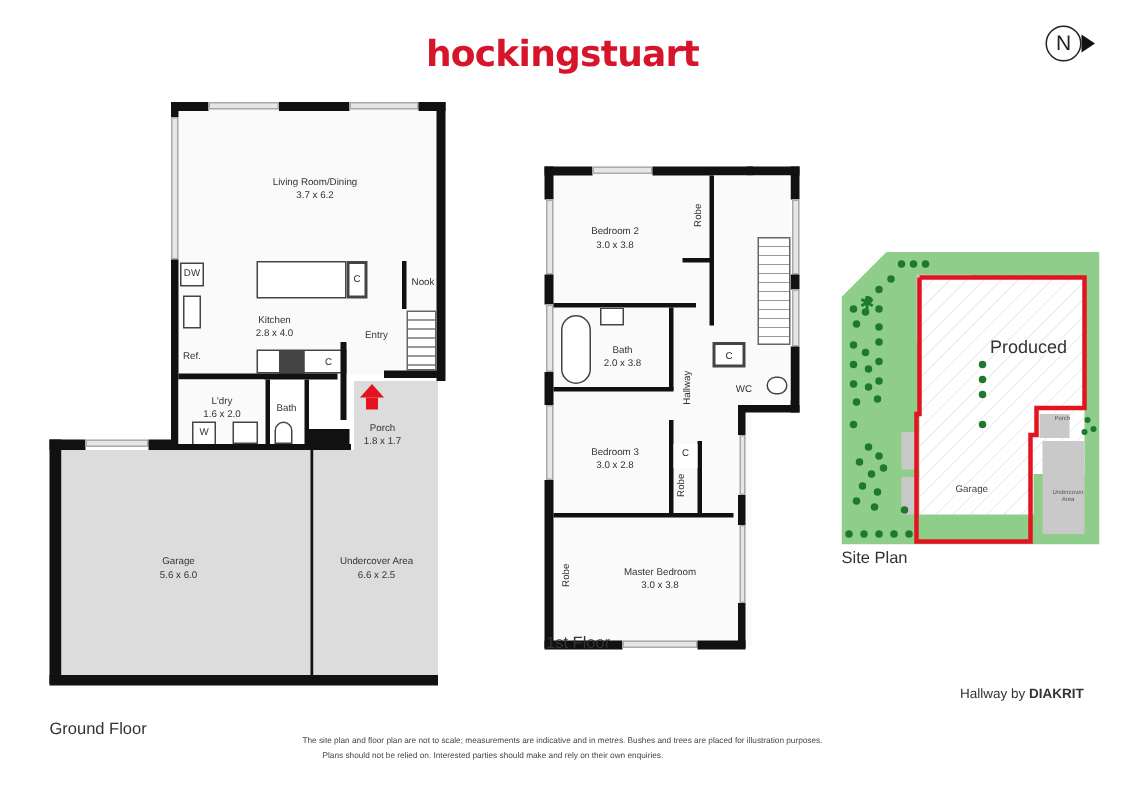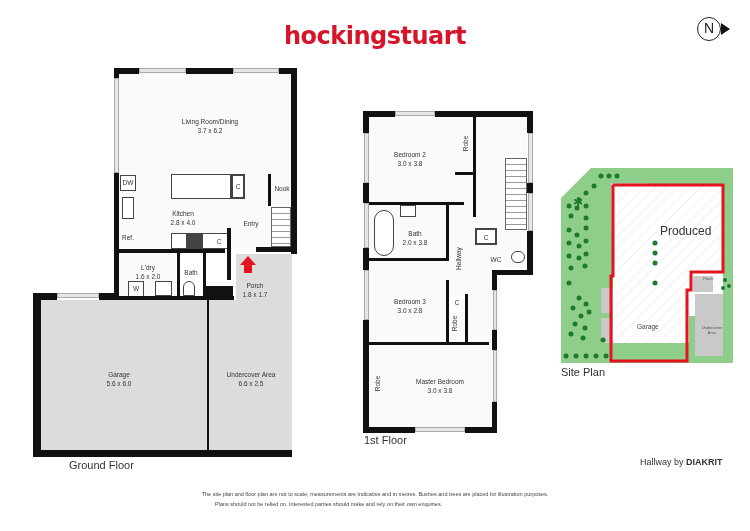--- a/index.html
+++ b/index.html
@@ -106,21 +106,21 @@
     <div>Garage</div>
     <div>5.6 x 6.0</div>
   </div>
   <div class="wall" style="left:207px;top:298px;width:2px;height:154px;"></div>
   <div class="grey" style="left:209px;top:300px;width:83px;height:150px;"></div>
   <div class="lbl" style="left:211px;top:370px;width:80px;">
     <div>Undercover Area</div>
     <div>6.6 x 2.5</div>
   </div>
   <div class="wall" style="left:33px;top:450px;width:259px;height:7px;"></div>
-  <div class="caption" style="left:33px;top:459px;margin-left:36px;">Ground Floor</div>
+  <div class="caption" style="left:33px;top:480px;">Ground Floor</div>
 </div>
 
 <div>
   <div class="room" style="left:366px;top:113px;width:135px;height:318px;"></div>
 
   <div class="wall" style="left:363px;top:111px;width:32px;height:6px;"></div>
   <div class="win" style="left:395px;top:111px;width:40px;height:5px;"></div>
   <div class="wall" style="left:435px;top:111px;width:67px;height:6px;"></div>
   <div class="wall" style="left:363px;top:111px;width:6px;height:22px;"></div>
   <div class="win" style="left:364px;top:133px;width:5px;height:50px;"></div>
@@ -178,21 +178,21 @@
   <div class="wall" style="left:465px;top:294px;width:3px;height:49px;"></div>
   <div class="fixture" style="left:449px;top:296px;width:16px;height:16px;line-height:14px;border:none;">C</div>
   <div class="lbl-v" style="left:447px;top:320px;">Robe</div>
   <div class="wall" style="left:369px;top:342px;width:120px;height:3px;"></div>
 
   <div class="lbl-v" style="left:370px;top:380px;">Robe</div>
   <div class="lbl" style="left:405px;top:377px;width:70px;">
     <div>Master Bedroom</div>
     <div>3.0 x 3.8</div>
   </div>
-  <div class="caption" style="left:364px;top:434px;">1st Floor</div>
+  <div class="caption" style="left:364px;top:423px;">1st Floor</div>
 </div>
 
 <div>
   <svg style="position:absolute;left:561px;top:168px;" width="172" height="195" viewBox="0 0 172 195">
     <defs>
       <pattern id="hatch" width="8" height="8" patternUnits="userSpaceOnUse" patternTransform="rotate(45)">
         <rect width="8" height="8" fill="#fff"></rect>
           <line x1="0" y1="0" x2="0" y2="8" stroke="#e2e2e2" stroke-width="1"></line>
       </pattern>
     </defs>

